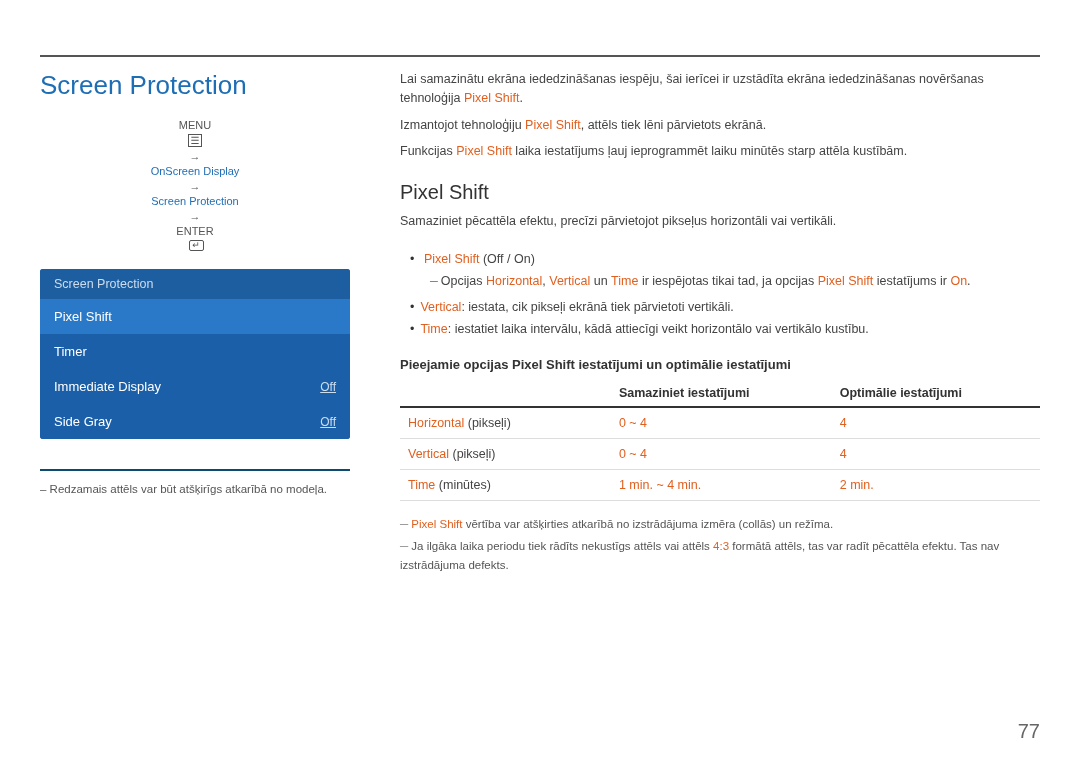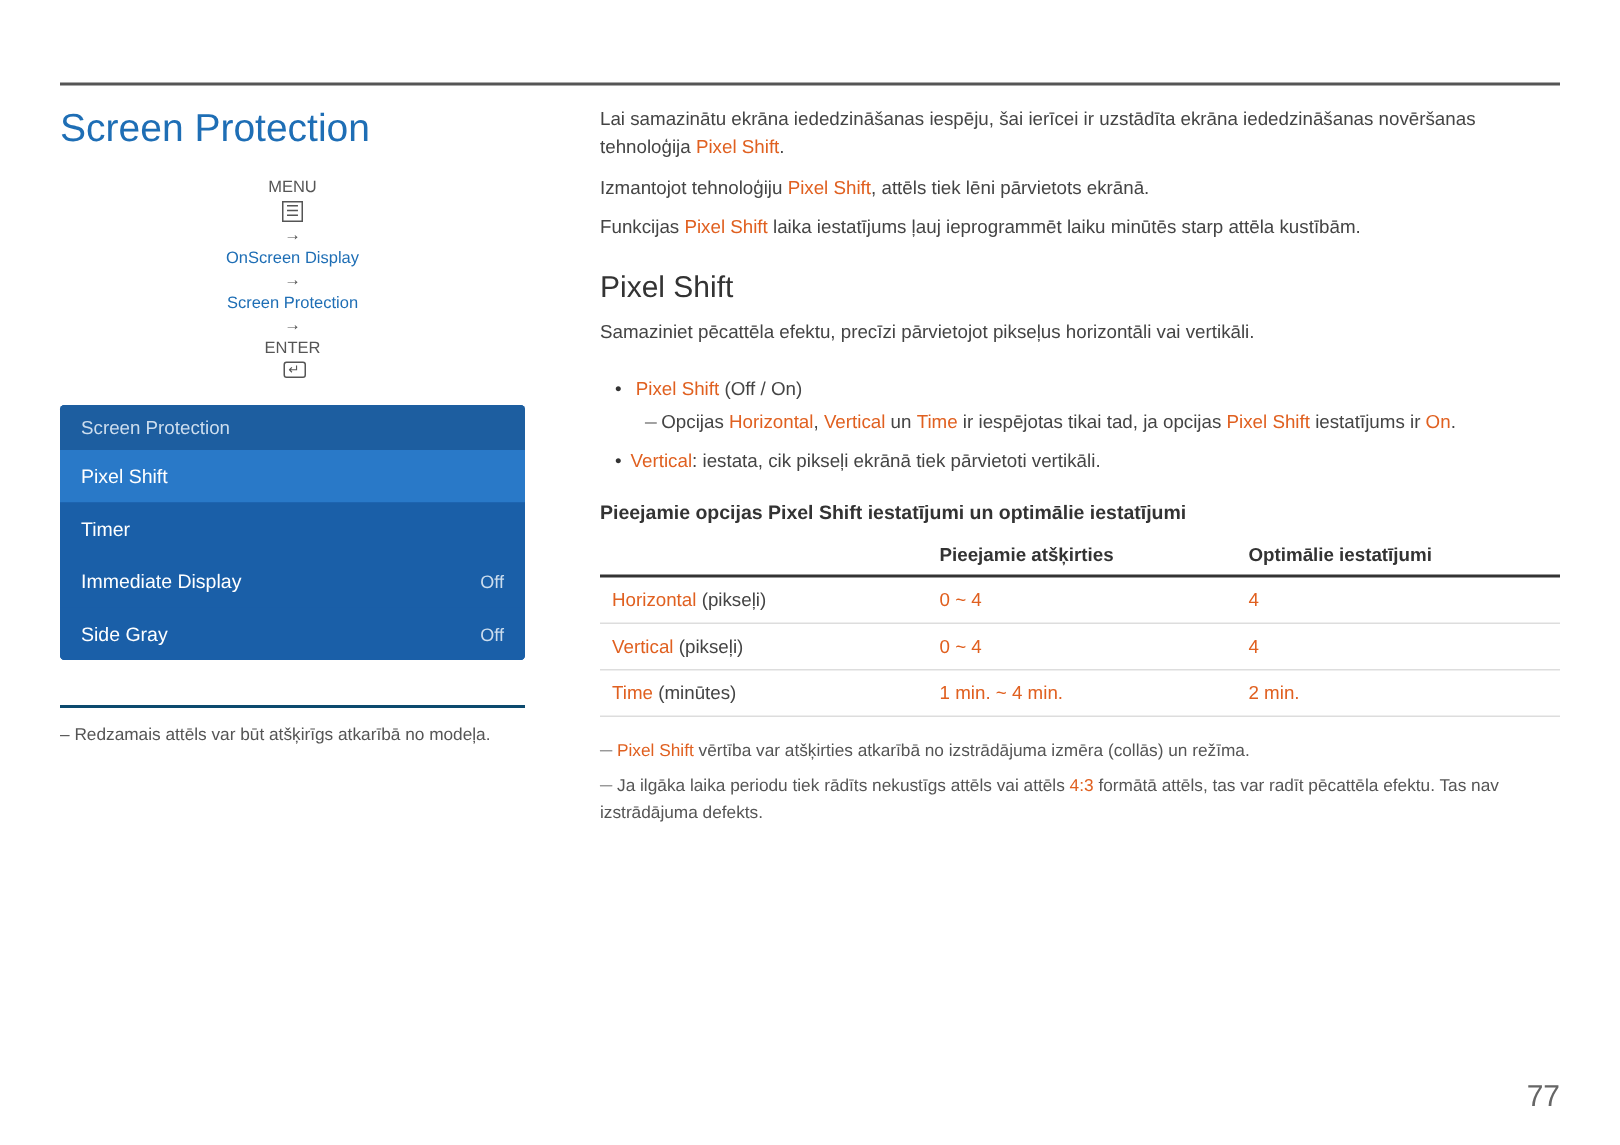--- a/index.html
+++ b/index.html
@@ -79,20 +79,21 @@
       font-weight: 500;
     }
 
     .menu-item.highlighted {
       background: #2979c8;
     }
 
     .menu-item-value {
       color: #cde;
       font-size: 12px;
+      text-decoration: underline;
     }
 
     .note-line {
       margin-top: 30px;
       border-top: 2px solid #0c4a6e;
       padding-top: 12px;
       font-size: 11.5px;
       color: #555;
     }
 
@@ -299,29 +300,30 @@
     <p class="section-desc">Samaziniet pēcattēla efektu, precīzi pārvietojot pikseļus horizontāli vai vertikāli.</p>
 
     <ul class="bullet-list">
       <li>
         <span class="link-text">Pixel Shift</span> (Off / On)
         <ul class="sub-list">
           <li>Opcijas <span class="link-text">Horizontal</span>, <span class="link-text">Vertical</span> un <span class="link-text">Time</span> ir iespējotas tikai tad, ja opcijas <span class="link-text">Pixel Shift</span> iestatījums ir <span class="link-text">On</span>.</li>
         </ul>
       </li>
       <li><span class="link-text">Vertical</span>: iestata, cik pikseļi ekrānā tiek pārvietoti vertikāli.</li>
+      <li><span class="link-text">Time</span>: iestatiet laika intervālu, kādā attiecīgi veikt horizontālo vai vertikālo kustību.</li>
     </ul>
 
     <p class="table-title">Pieejamie opcijas Pixel Shift iestatījumi un optimālie iestatījumi</p>
 
     <table class="data-table">
       <thead>
         <tr>
           <th></th>
-          <th>Pieejamie atšķirties</th>
+          <th>Samaziniet iestatījumi</th>
           <th>Optimālie iestatījumi</th>
         </tr>
       </thead>
       <tbody>
         <tr>
           <td><span class="link-text">Horizontal</span> (pikseļi)</td>
           <td style="color:#e06020;">0 ~ 4</td>
           <td style="color:#e06020;">4</td>
         </tr>
         <tr>

